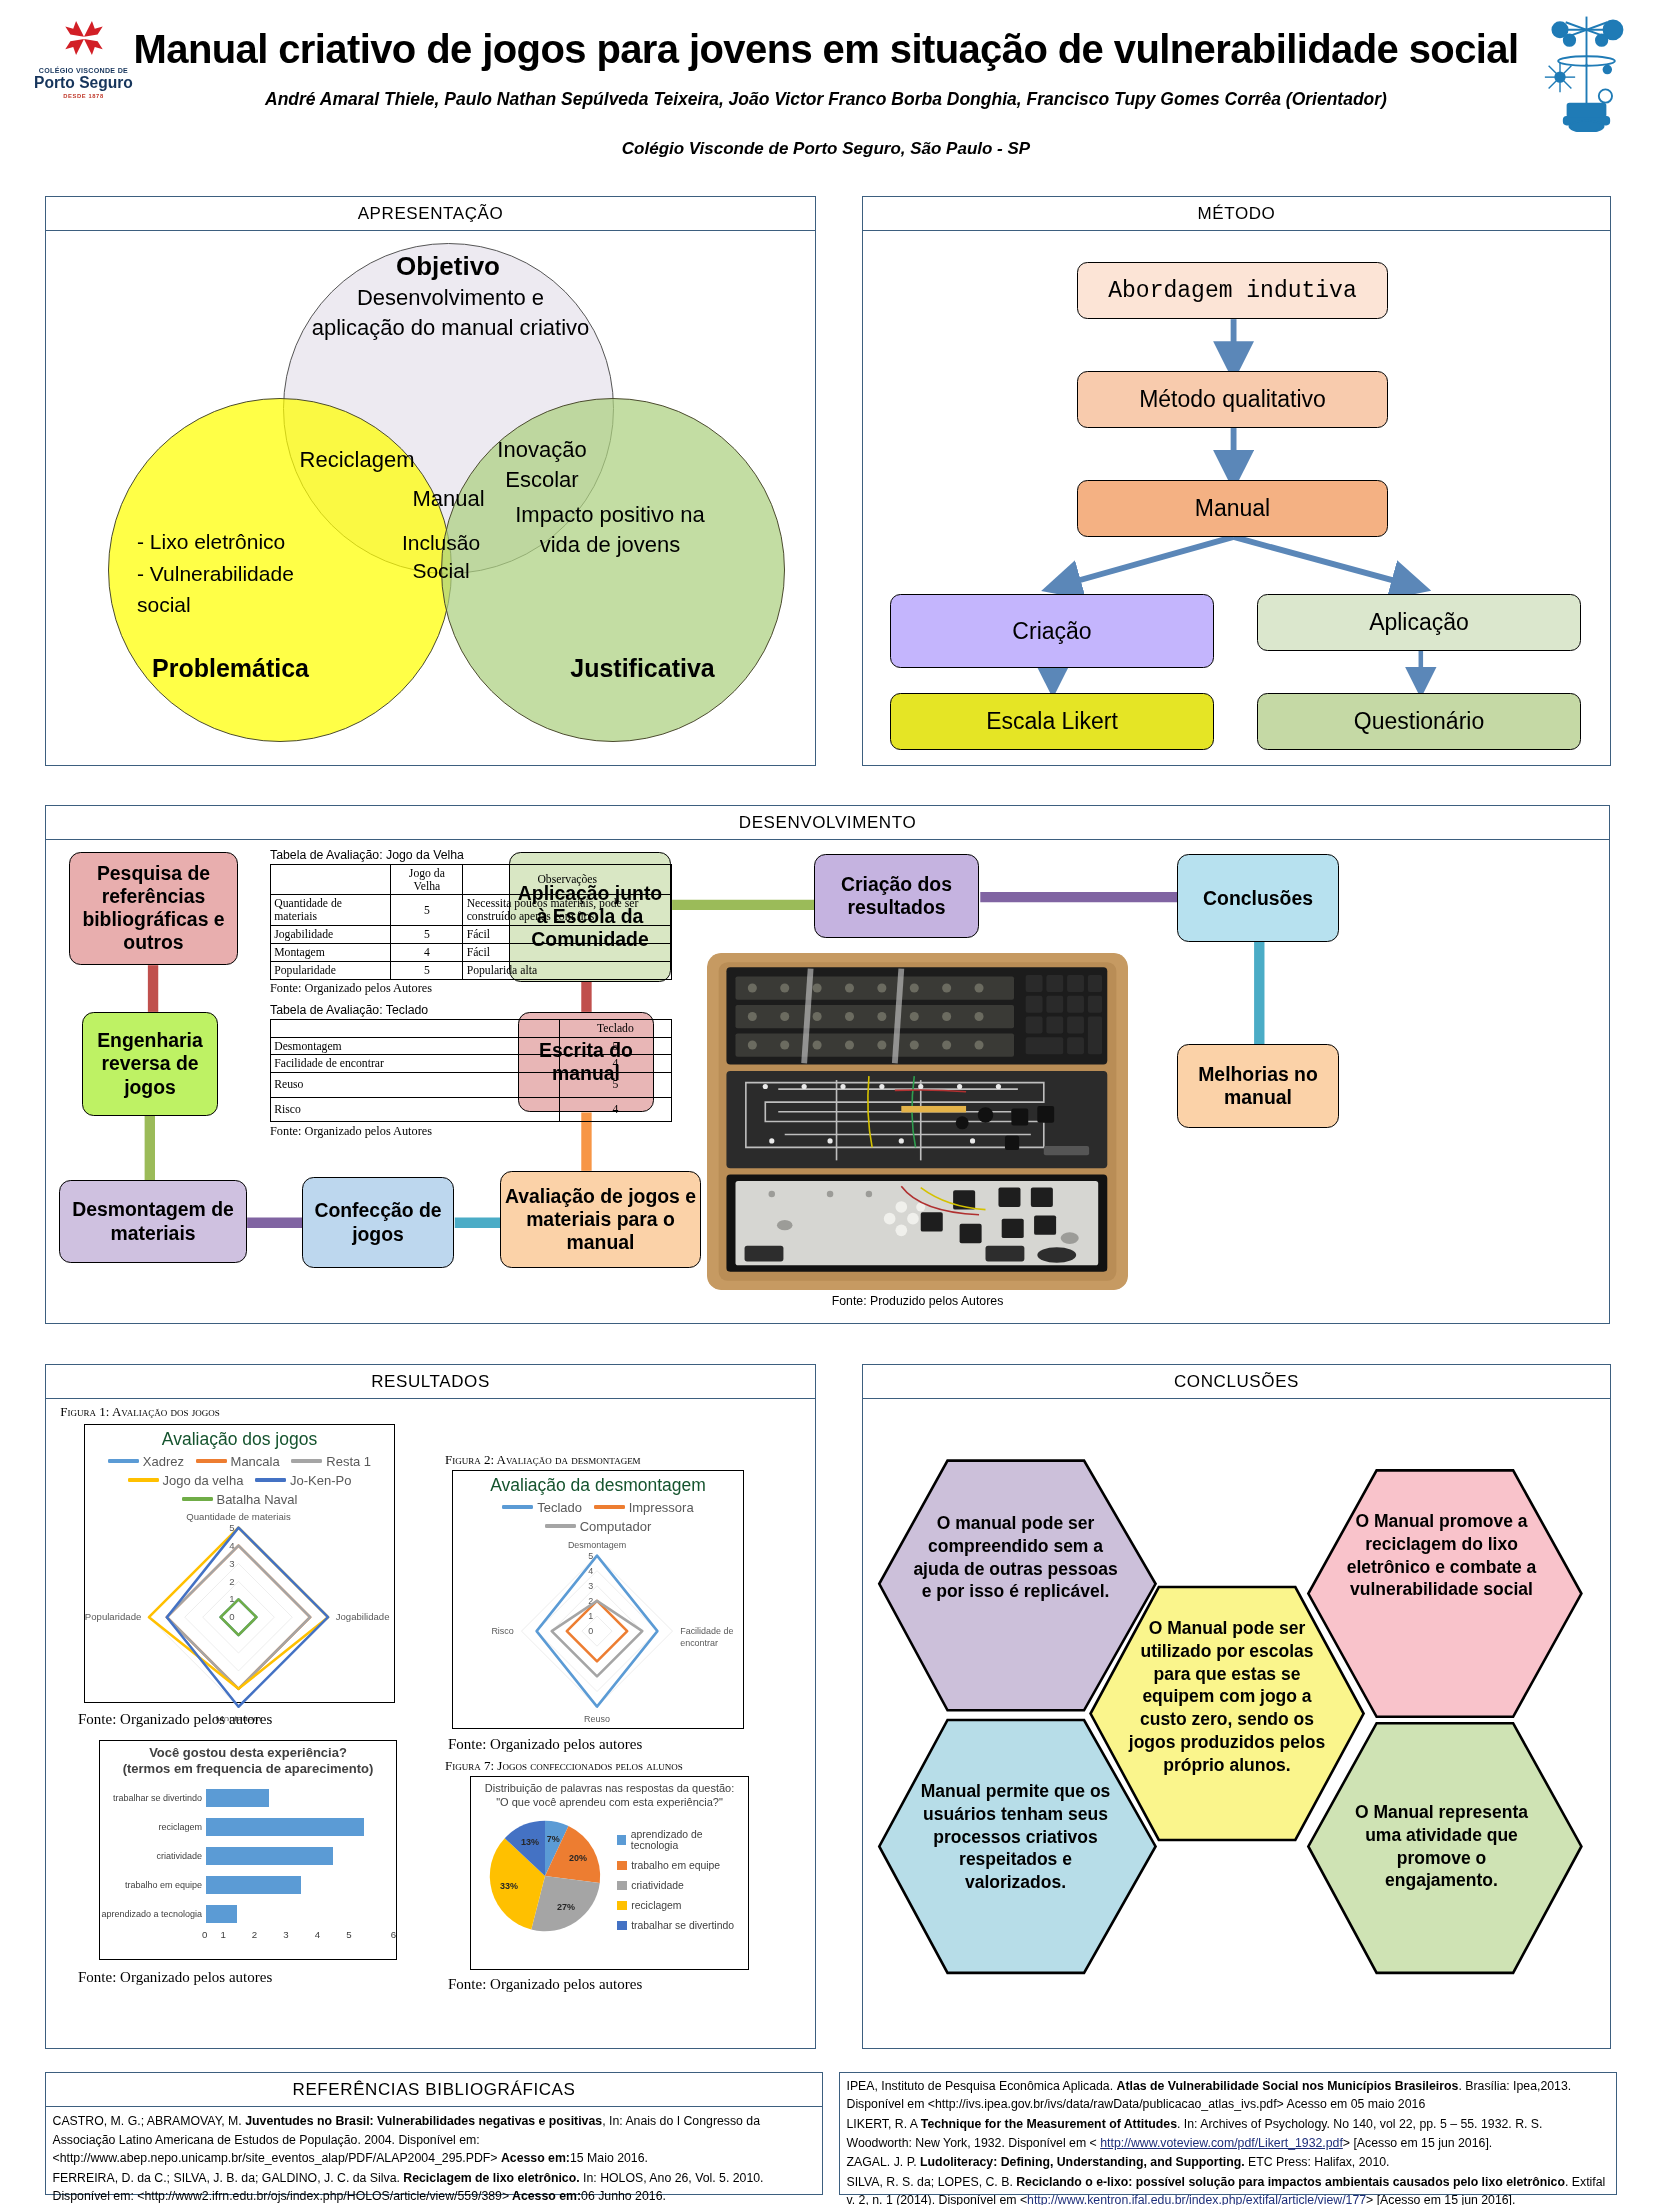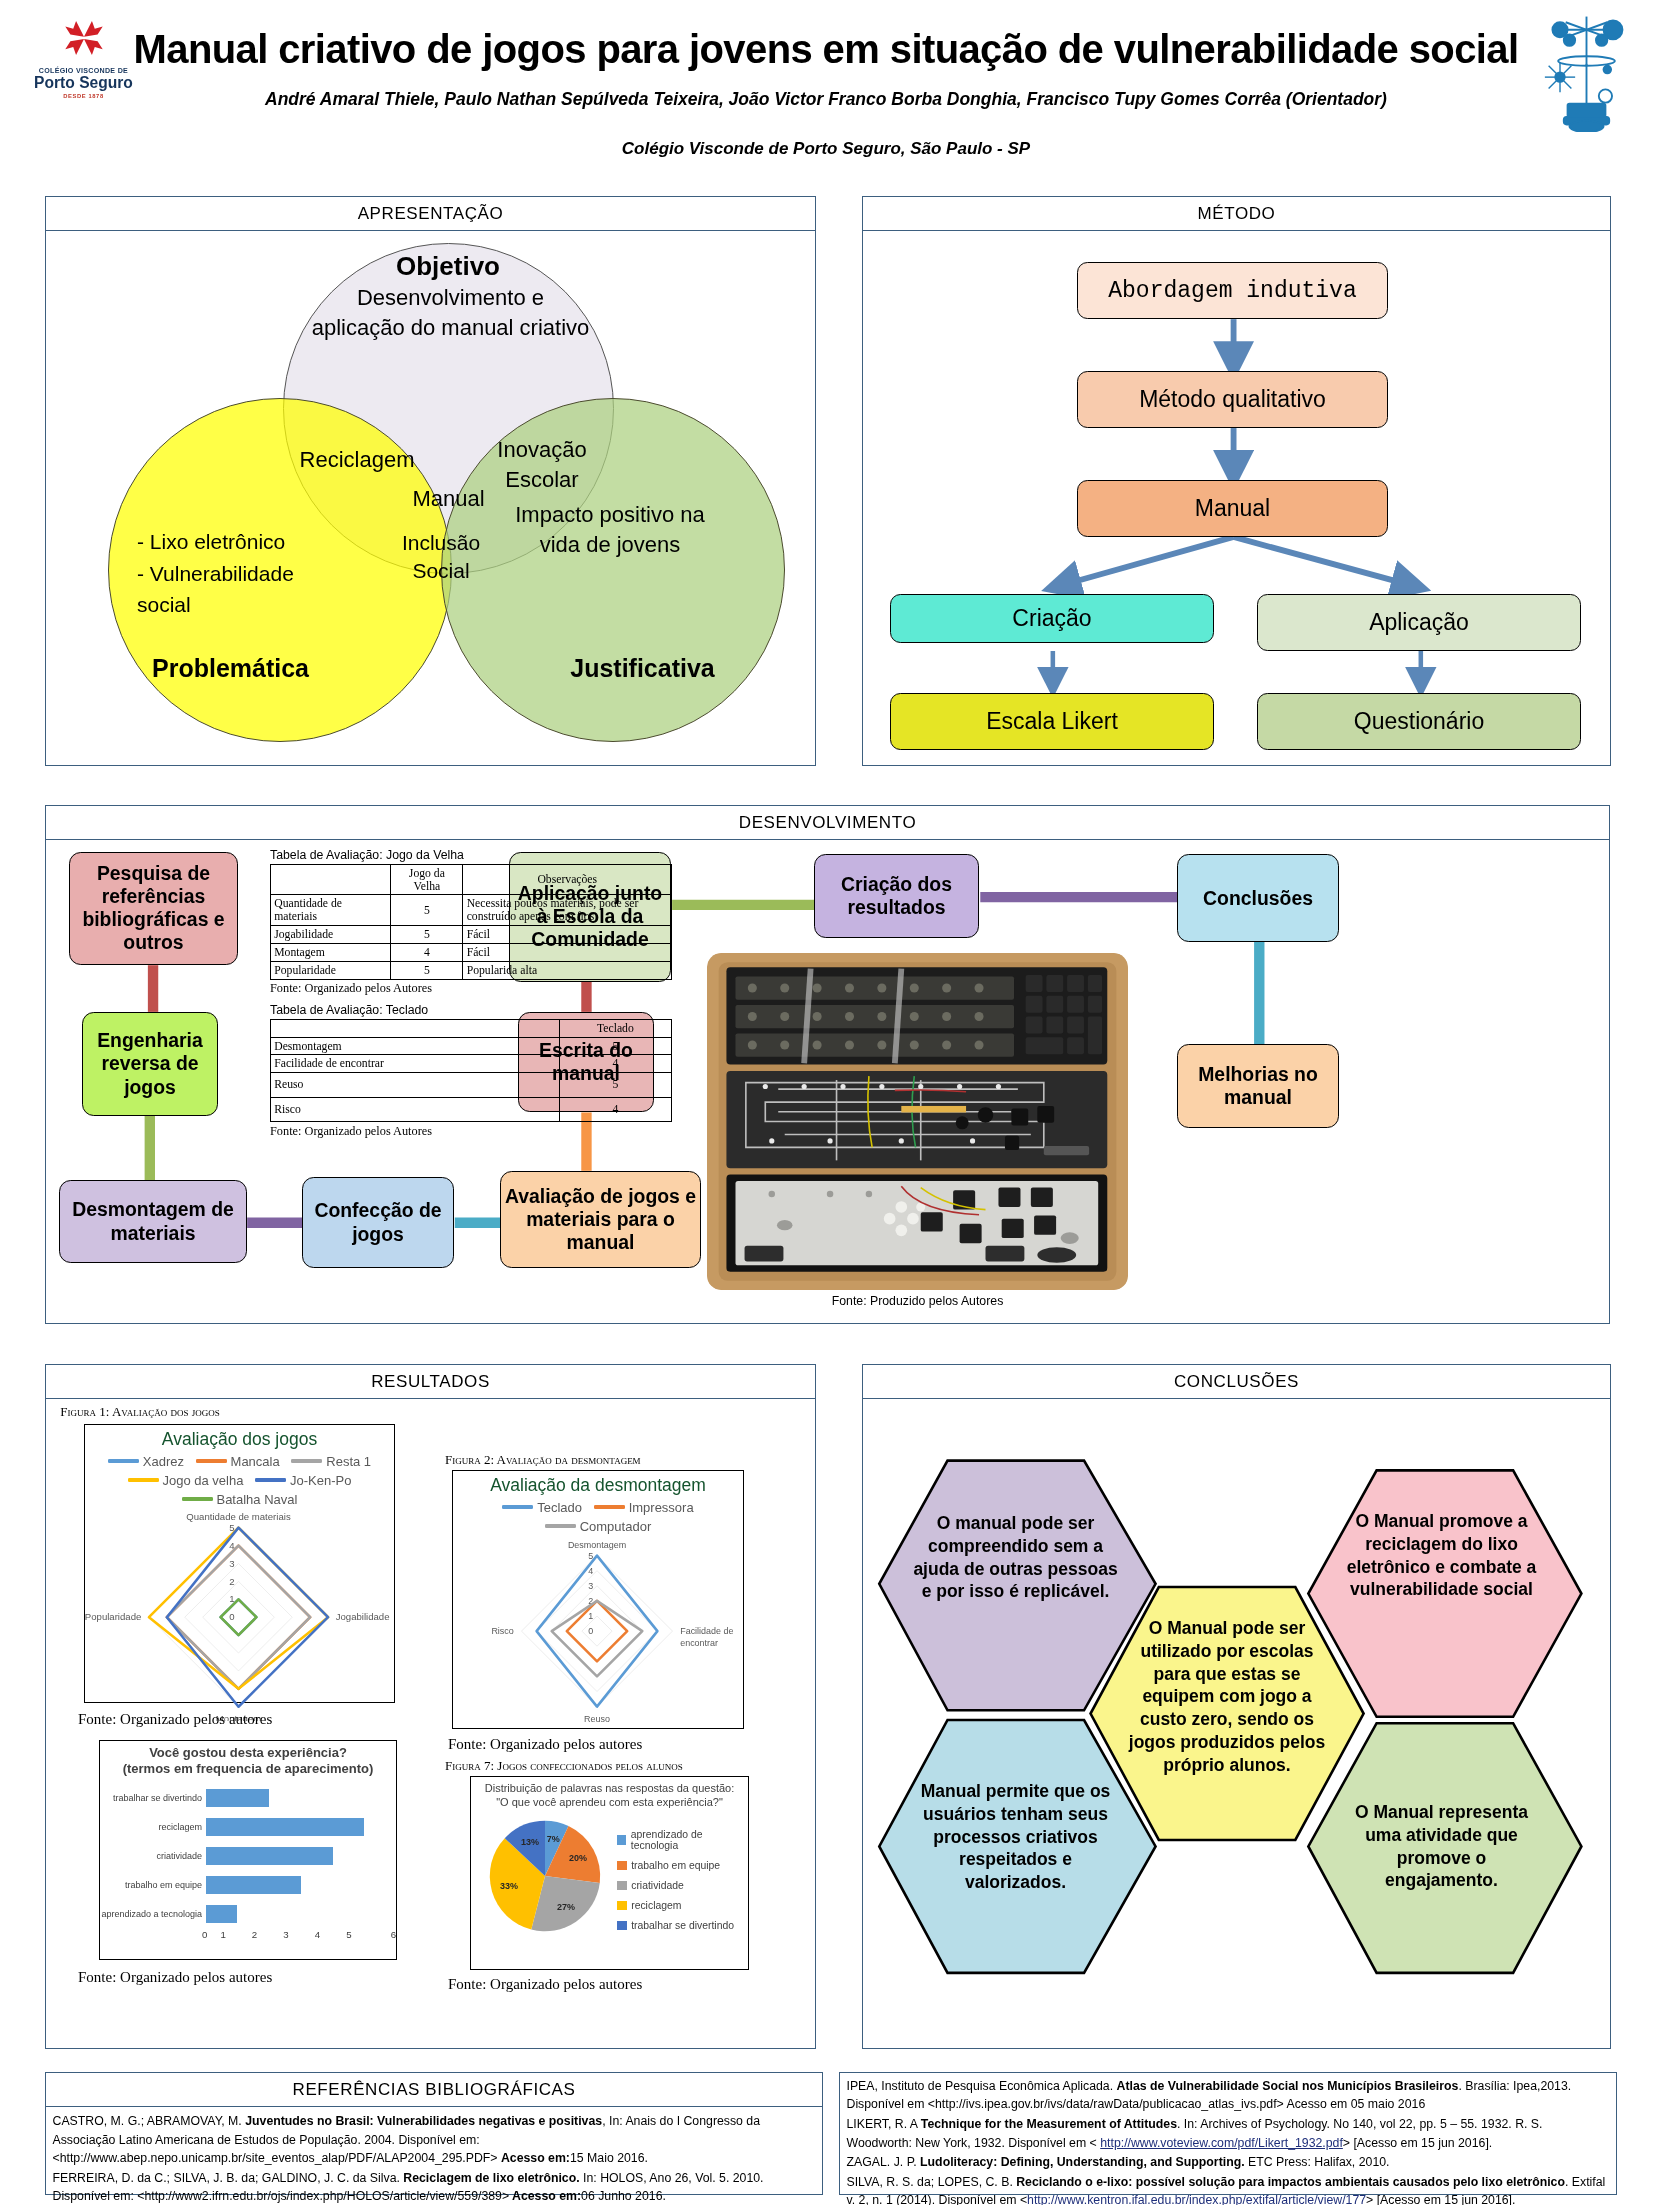--- a/index.html
+++ b/index.html
@@ -48,21 +48,21 @@
   .vt-impacto{left:454px;top:269px;width:220px;font-size:22px;}
   .vt-problematica{left:68px;top:421px;width:233px;font-size:25px;font-weight:bold;}
   .vt-justificativa{left:467px;top:421px;width:259px;font-size:25px;font-weight:bold;}
 
   
   .flow{position:relative;width:100%;height:525px;}
   .fbox{position:absolute;border:1.9px solid #000;border-radius:10.4px;display:flex;align-items:center;justify-content:center;font-size:23px;box-sizing:border-box;text-align:center;}
   .m1{left:214px;top:31px;width:311px;height:57px;background:#fce4d6;font-family:Liberation Mono, monospace;}
   .m2{left:214px;top:140px;width:311px;height:57px;background:#f8cbad;}
   .m3{left:214px;top:249px;width:311px;height:57px;background:#f4b183;}
-  .m4{left:27px;top:363px;width:324px;height:49px;background:#5eead4;}
+  .m4{left:27px;top:363px;width:324px;height:74px;background:#c4b5fd;}
   .m5{left:394px;top:363px;width:324px;height:57px;background:#dbe7cd;}
   .m6{left:27px;top:462px;width:324px;height:57px;background:#e5e525;}
   .m7{left:394px;top:462px;width:324px;height:57px;background:#c5d9a5;}
   .arrowsvg{position:absolute;left:0;top:0;width:100%;height:100%;pointer-events:none;}
 
   
   .dev{position:relative;width:100%;height:480px;}
   .dbox{position:absolute;border:1.9px solid #000;border-radius:11.7px;display:flex;align-items:center;justify-content:center;font-size:19.4px;font-weight:bold;text-align:center;line-height:1.2;box-sizing:border-box;padding:2.6px;}
   .d-pesquisa{left:23px;top:11.7px;width:169px;height:113px;background:#e8aeae;}
   .d-engenharia{left:36px;top:172px;width:136px;height:104px;background:#bef264;}

